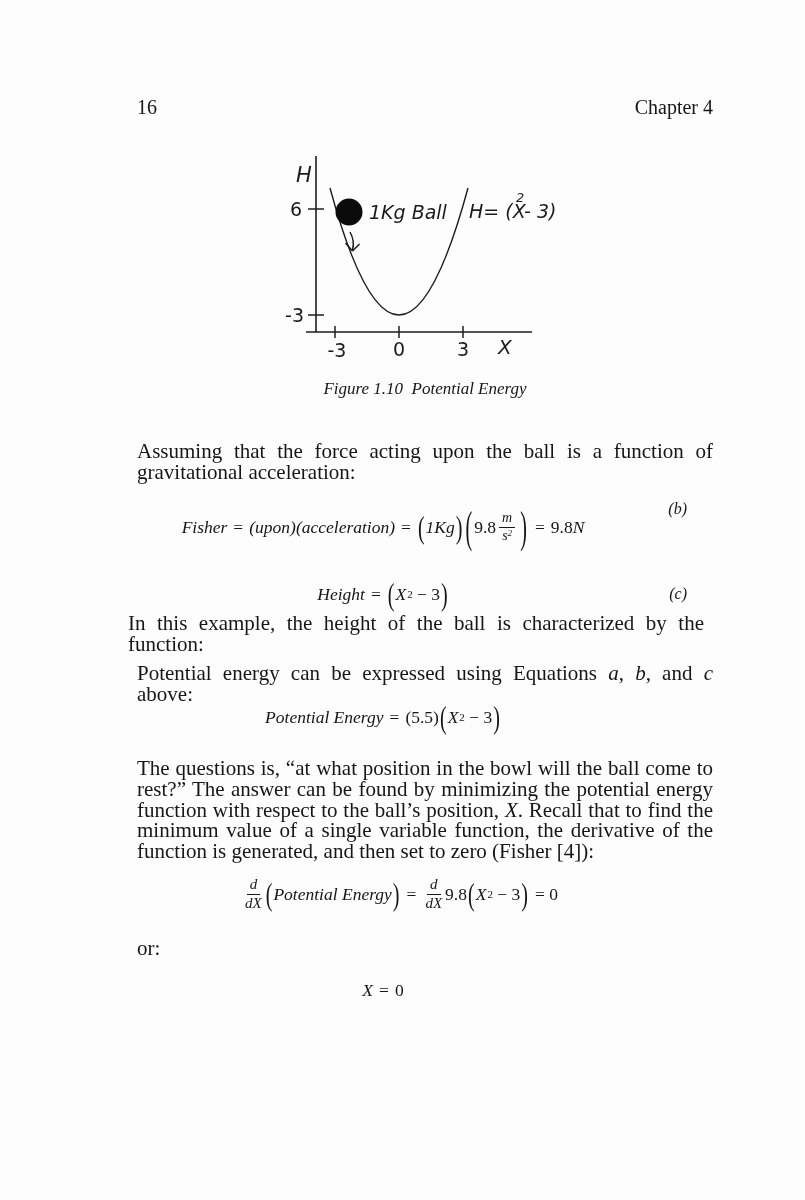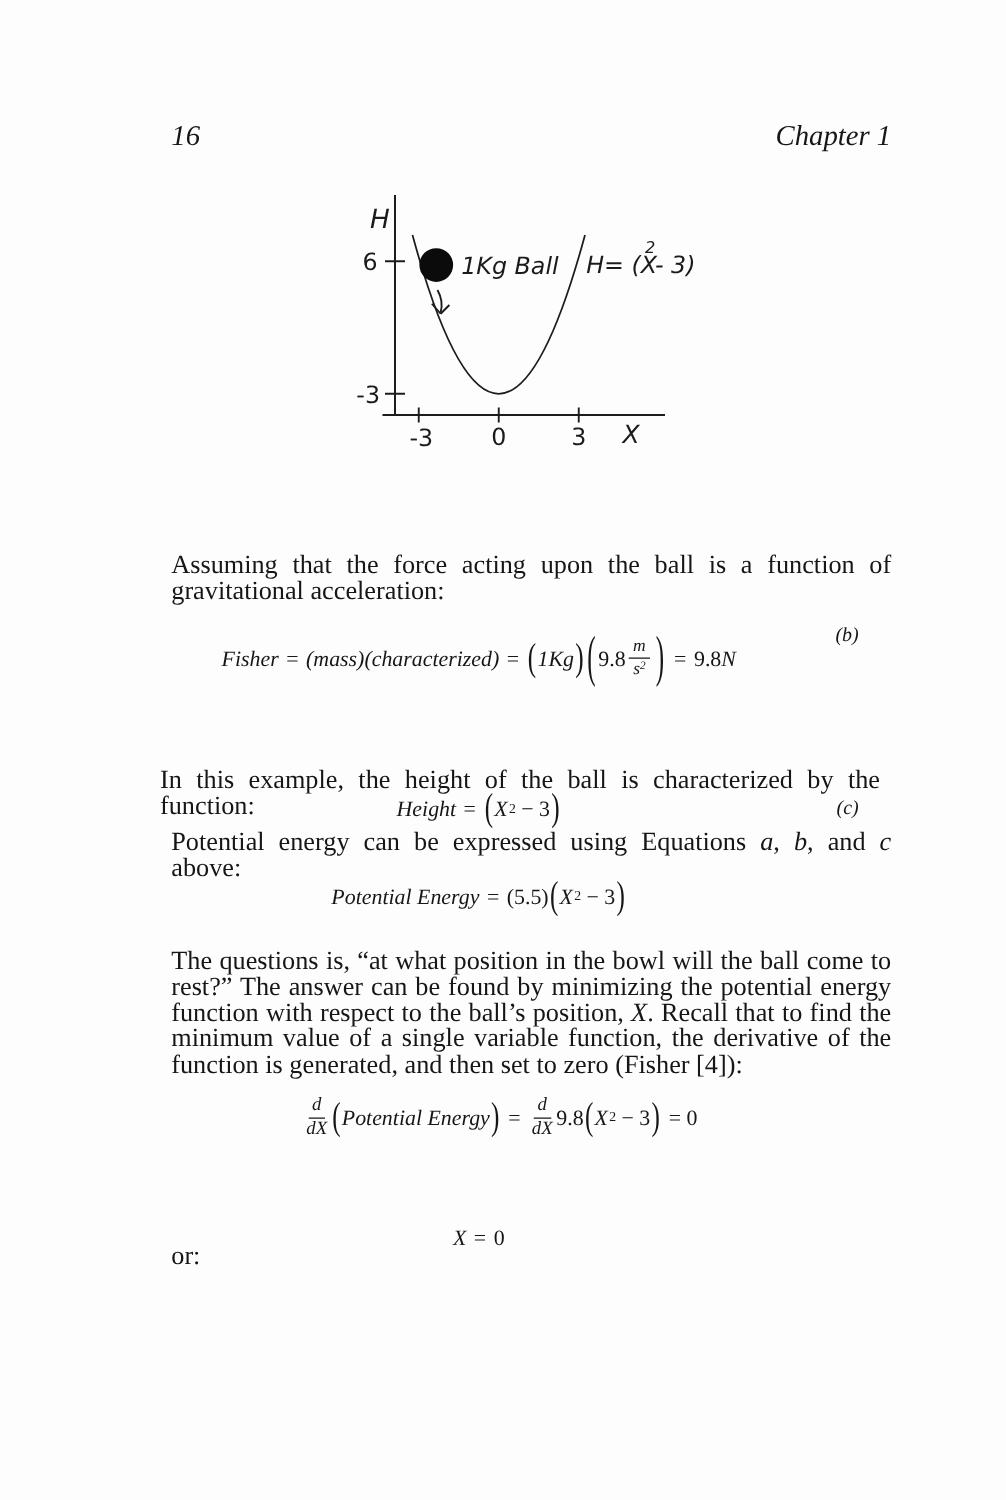--- a/index.html
+++ b/index.html
@@ -2,21 +2,21 @@
 <html><head>
 <meta charset="utf-8">
 <style>
   html,body { margin:0; padding:0; background:#ffffff; }
   .page {
     position:relative; width:805px; height:1200px; background:#fdfdfd;
     font-family:"Liberation Serif", serif; color:#161616; overflow:hidden;
   }
   .abs { position:absolute; }
   .it { font-style:italic; }
-  .hdr { font-size:23px; font-style:italic; }
+  .hdr { font-size:20px; }
   .caption { font-size:17px; font-style:italic; text-align:center; white-space:pre; }
   .para { width:576px; font-size:21px; line-height:20.8px; text-align:justify; }
   .eq {
     width:576px; display:flex; align-items:center; justify-content:center;
     box-sizing:border-box; font-size:17.5px;
   }
   .eq .op { margin:0 6px; }
   .eq-label { position:absolute; font-style:italic; font-size:16px; }
   .sup { font-size:11px; vertical-align:7px; margin-left:1px; }
   .fsup { font-size:9px; vertical-align:4px; }
@@ -27,21 +27,21 @@
   .frac .num { border-bottom:1.2px solid #161616; padding:0 3px; }
   .dfrac { font-size:15px; }
   .figtext { font-family:"DejaVu Sans", sans-serif; fill:#1b1b1b; }
 </style>
 </head>
 <body>
 
 <div class="page">
 
   <div class="abs hdr" style="left:137px; top:96px;">16</div>
-  <div class="abs hdr" style="right:92px; top:96px;">Chapter 1</div>
+  <div class="abs hdr" style="right:92px; top:96px;">Chapter 4</div>
 
   <svg class="abs" style="left:240px; top:148px;" width="330" height="218" viewBox="0 0 330 218">
 
     <line x1="76" y1="8" x2="76" y2="184" stroke="#1c1c1c" stroke-width="1.6"></line>
     <line x1="66" y1="184" x2="292" y2="184" stroke="#1c1c1c" stroke-width="1.6"></line>
 
     <line x1="68" y1="61" x2="84" y2="61" stroke="#1c1c1c" stroke-width="1.5"></line>
     <line x1="68" y1="167" x2="84" y2="167" stroke="#1c1c1c" stroke-width="1.5"></line>
     <line x1="95" y1="178" x2="95" y2="190" stroke="#1c1c1c" stroke-width="1.5"></line>
     <line x1="159" y1="178" x2="159" y2="190" stroke="#1c1c1c" stroke-width="1.5"></line>
@@ -60,29 +60,30 @@
     <text class="figtext" x="97" y="209" font-size="19" text-anchor="middle">-3</text>
     <text class="figtext" x="159" y="208" font-size="19" text-anchor="middle">0</text>
     <text class="figtext" x="223" y="208" font-size="19" text-anchor="middle">3</text>
     <text class="figtext" x="258" y="206" font-size="20" font-style="italic">X</text>
     <text class="figtext" x="129" y="71" font-size="19" font-style="italic">1Kg Ball</text>
     <text class="figtext" x="229" y="70" font-size="19" font-style="italic">H= (X</text>
     <text class="figtext" x="276" y="54" font-size="13" font-style="italic">2</text>
     <text class="figtext" x="284" y="70" font-size="19" font-style="italic">- 3)</text>
   </svg>
 
+  <div class="abs caption" style="left:137px; top:379px; width:576px;">Figure 1.10  Potential Energy</div>
 
   <div class="abs para" style="left:137px; top:441px;">
     <span>Assuming that the force acting upon the ball is a function of gravitational acceleration:</span>
   </div>
 
   <div class="abs eq" style="left:137px; top:496px; height:62px; padding-right:84px;">
     <span class="it">Fisher</span>
     <span class="op">=</span>
-    <span class="it">(mass)(characterized)</span>
+    <span class="it">(upon)(acceleration)</span>
     <span class="op">=</span>
     <span class="tp">(</span>
       <span class="it">1Kg</span>
       <span class="tp">)</span>
     <span class="tp2">(</span>
       <span>9.8</span>
     <span class="frac">
       <span class="num it">m</span>
       <span class="den it"><span>s</span><sup class="fsup">2</sup></span>
     </span>
@@ -90,21 +91,21 @@
     <span class="op">=</span>
     <span>9.8</span>
       <span class="it">N</span>
     <span class="eq-label" style="right:26px; top:4px;">(b)</span>
   </div>
 
   <div class="abs para" style="left:128px; top:574px;margin-top:39px;">
     <span>In this example, the height of the ball is characterized by the function:</span>
   </div>
 
-  <div class="abs eq" style="left:137px; top:626px; height:42px; padding-right:84px;">
+  <div class="abs eq" style="left:137px; top:573px; height:42px; padding-right:84px;">
     <span class="it">Height</span>
     <span class="op">=</span>
     <span class="tp">(</span><span class="it">X</span><sup class="sup">2</sup>&nbsp;<span>− 3</span><span class="tp">)</span>
     <span class="eq-label" style="right:26px; top:50%; transform:translateY(-50%);">(c)</span>
   </div>
 
   <div class="abs para" style="left:137px; top:663px;">
     <span>Potential energy can be expressed using Equations </span><span class="it">a</span><span>, </span><span class="it">b</span><span>, and </span><span class="it">c</span><span> above:</span>
   </div>
 
@@ -126,21 +127,21 @@
     <span class="tp">(</span><span class="it">Potential Energy</span><span class="tp">)</span>
     <span class="op">=</span>
     <span class="frac dfrac">
       <span class="num it">d</span>
       <span class="den it">dX</span>
     </span>
     <span>9.8</span><span class="tp">(</span><span class="it">X</span><sup class="sup">2</sup>&nbsp;<span>− 3</span><span class="tp">)</span>
     <span class="op">= 0</span>
   </div>
 
-  <div class="abs para" style="left:137px; top:994px; width:100px;">
+  <div class="abs para" style="left:137px; top:938px; width:100px;">
     <span>or:</span>
   </div>
 
   <div class="abs eq" style="left:137px; top:976px; height:28px; padding-right:84px;">
     <span class="it">X</span>
     <span class="op">=</span>
     <span>0</span>
   </div>
 
 </div>

